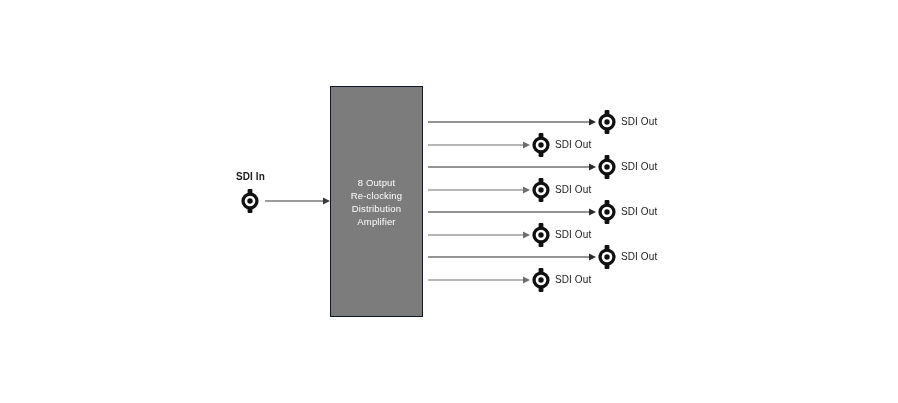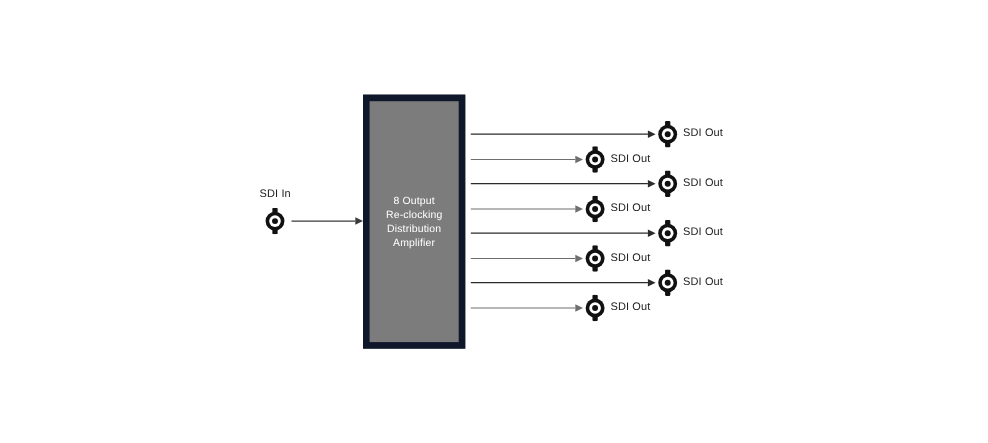--- a/index.html
+++ b/index.html
@@ -20,21 +20,21 @@
   }
 
   
   #amp-block {
     position: absolute;
     left: 330px;
     top: 86px;
     width: 93px;
     height: 231px;
     background: #7c7c7c;
-    border: 6px solid #0f172a;
+    border: 1px solid #0f172a;
     box-sizing: border-box;
     display: flex;
     align-items: center;
     justify-content: center;
   }
   #amp-label {
     color: #ffffff;
     font-size: 9.5px;
     line-height: 13px;
     text-align: center;
@@ -49,20 +49,21 @@
     font-size: 10px;
     color: #1b1b1b;
     letter-spacing: 0.1px;
     white-space: nowrap;
     line-height: 1;
     user-select: none;
   }
   #sdi-in-label {
     left: 236px;
     top: 172px;
+    font-weight: bold;
   }
 
   
   .bnc {
     position: absolute;
     width: 22px;
     height: 24px;
     transform: translate(-11px, -12px);
   }
   .bnc svg { display: block; }

